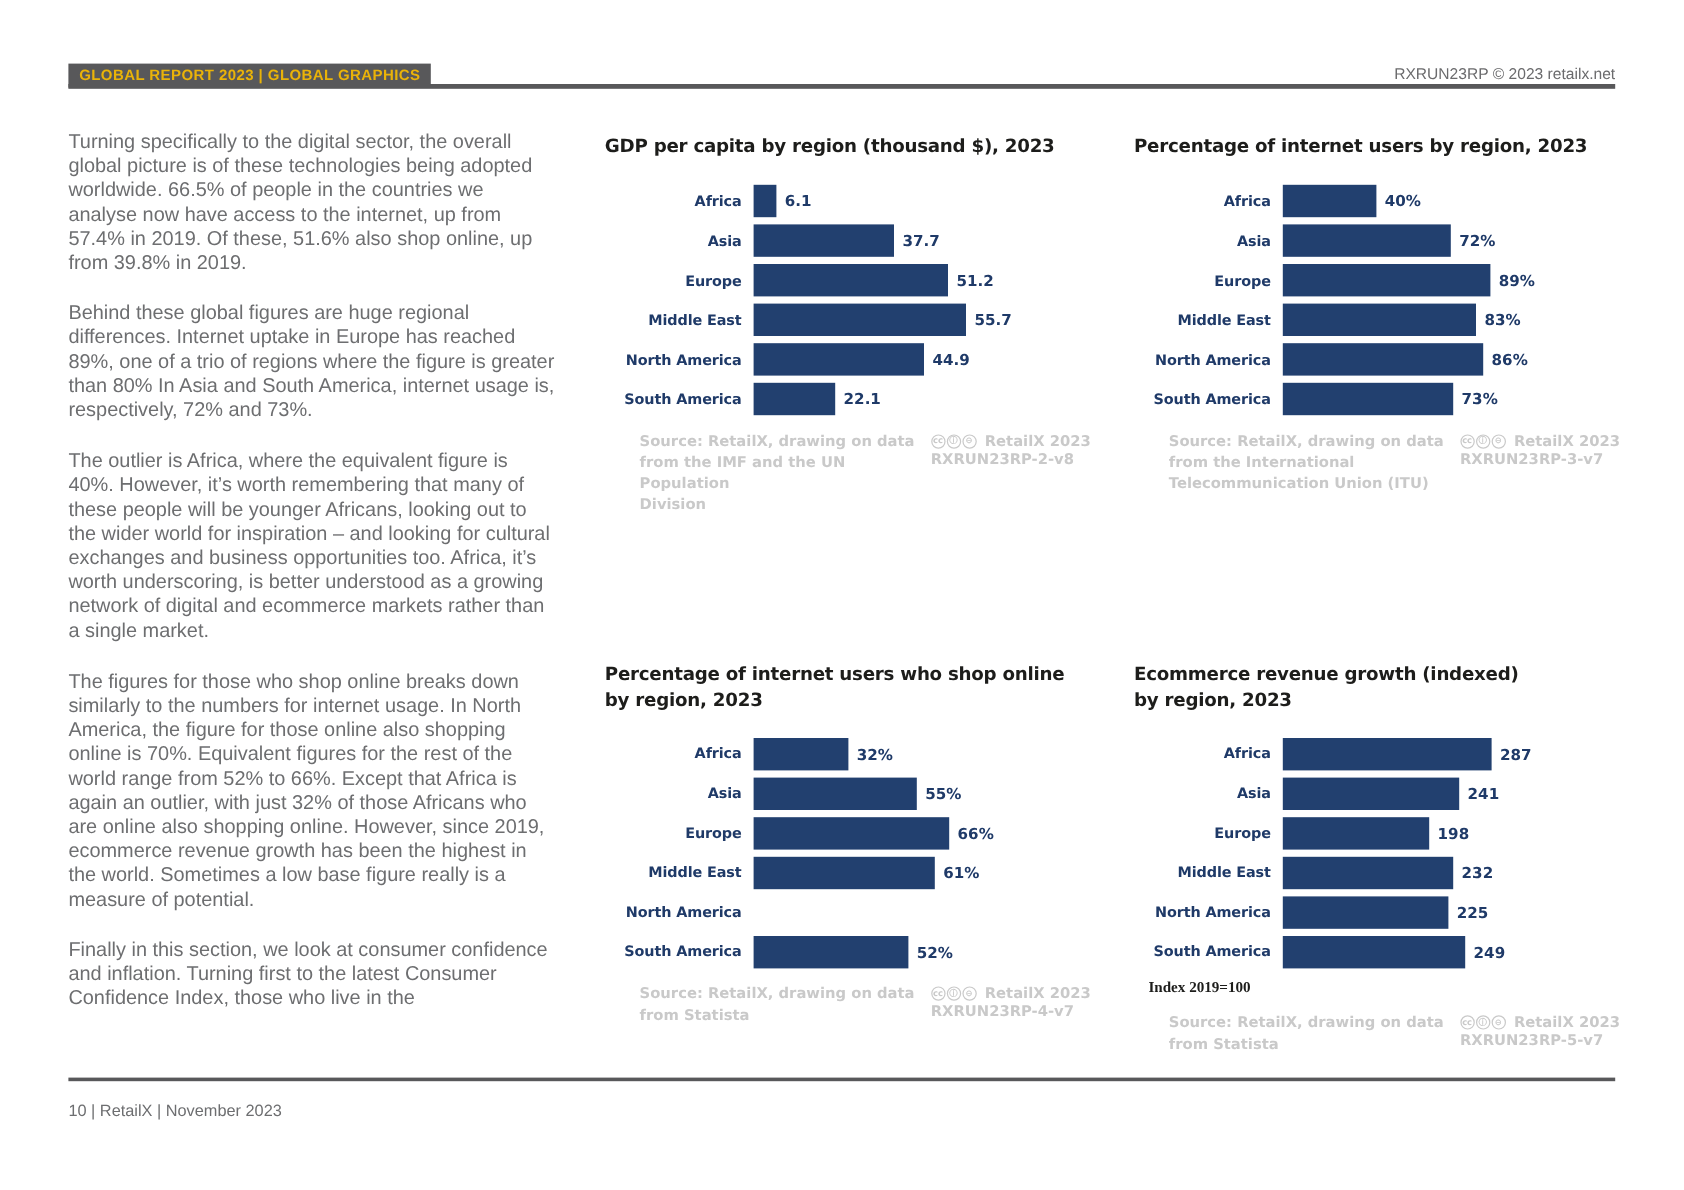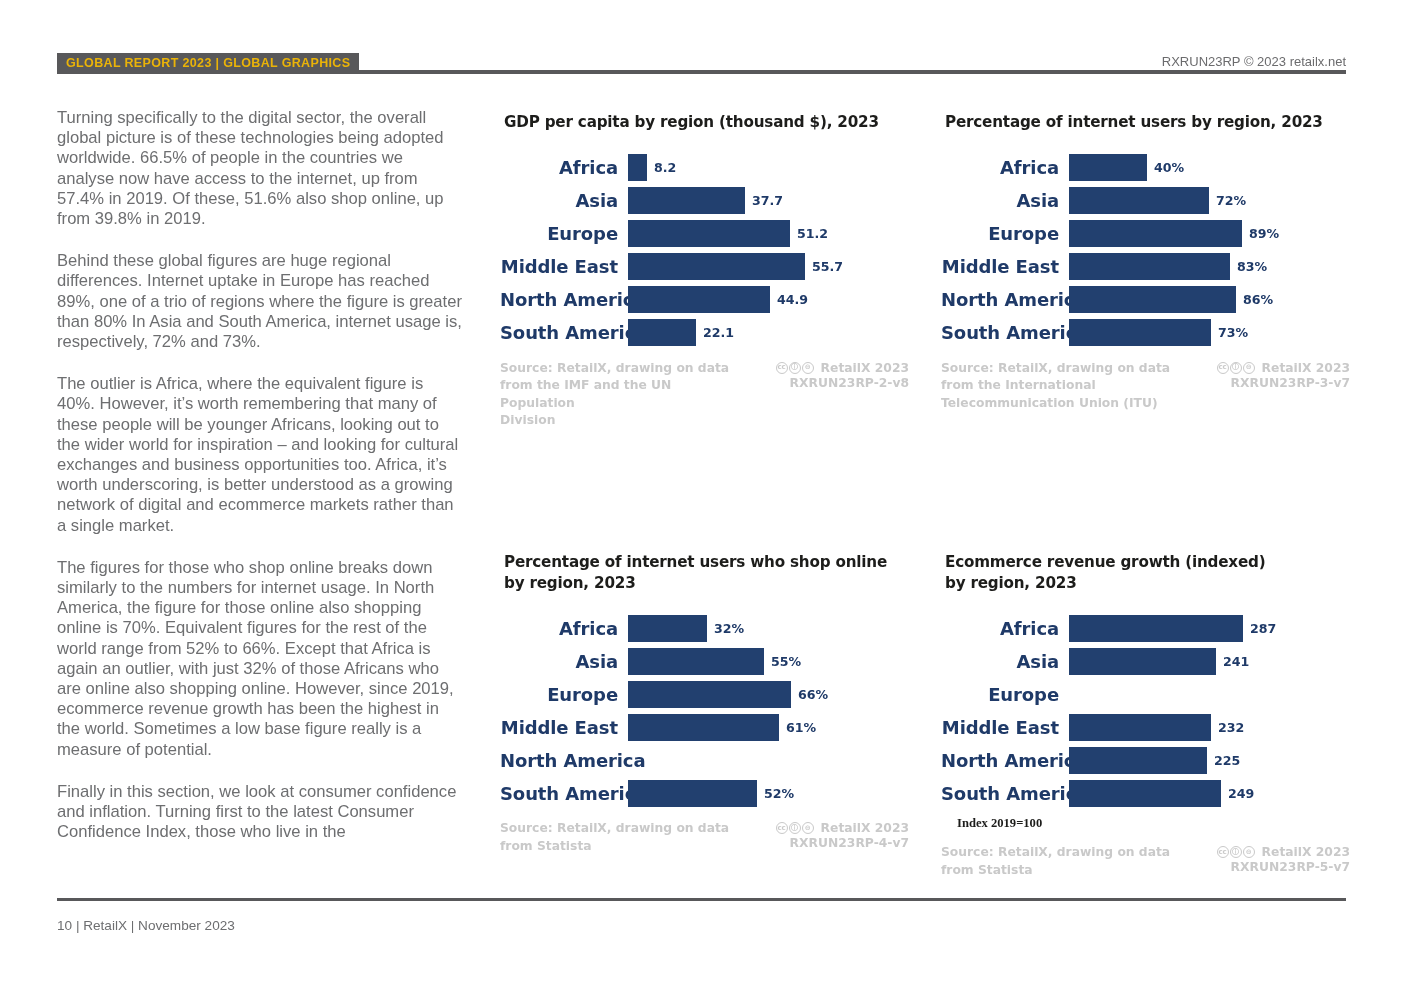--- a/index.html
+++ b/index.html
@@ -114,21 +114,21 @@
     align-items: center;
     height: 27.5px;
     margin-bottom: 5.5px;
   }
   .bar-label {
     width: 128px;
     text-align: right;
     padding-right: 10px;
     box-sizing: border-box;
     font-family: "DejaVu Sans", sans-serif;
-    font-size: 18px;
+    font-size: 12px;
     font-weight: bold;
     color: #1f3a68;
     letter-spacing: -0.1px;
     white-space: nowrap;
   }
   .bar-track {
     flex: 1;
     display: flex;
     align-items: center;
     height: 100%;
@@ -164,23 +164,24 @@
     width: 100%;
   }
   .source-text {
     font-family: "DejaVu Sans", sans-serif;
     font-size: 12.3px;
     font-weight: bold;
     line-height: 17.5px;
     color: #c9c9c9;
     white-space: pre-line;
     max-width: 248px;
+    margin-left: 33px;
   }
   .credit {
-    text-align: right;
+    text-align: left;
     padding-top: 1px;
   }
   .credit-top {
     display: flex;
     align-items: center;
     justify-content: flex-end;
     gap: 7px;
   }
   .cc-icons {
     display: flex;
@@ -258,21 +259,21 @@
 
     <div class="chart-row first">
 
       <div class="chart">
         <div class="chart-title">GDP per capita by region (thousand $), 2023</div>
         <div class="bars">
           <div class="bar-row">
             <div class="bar-label">Africa</div>
             <div class="bar-track">
               <div class="bar-fill" style="width: 19px; background: rgb(34, 64, 111);"></div>
-              <div class="bar-value">8.2</div>
+              <div class="bar-value">6.1</div>
             </div>
           </div>
           <div class="bar-row">
             <div class="bar-label">Asia</div>
             <div class="bar-track">
               <div class="bar-fill" style="width: 117px; background: rgb(34, 64, 111);"></div>
               <div class="bar-value">37.7</div>
             </div>
           </div>
           <div class="bar-row">
@@ -462,20 +463,24 @@
           </div>
           <div class="bar-row">
             <div class="bar-label">Asia</div>
             <div class="bar-track">
               <div class="bar-fill" style="width: 147px; background: rgb(34, 64, 111);"></div>
               <div class="bar-value">241</div>
             </div>
           </div>
           <div class="bar-row">
             <div class="bar-label">Europe</div>
+            <div class="bar-track">
+              <div class="bar-fill" style="width: 122px; background: rgb(34, 64, 111);"></div>
+              <div class="bar-value">198</div>
+            </div>
           </div>
           <div class="bar-row">
             <div class="bar-label">Middle East</div>
             <div class="bar-track">
               <div class="bar-fill" style="width: 142px; background: rgb(34, 64, 111);"></div>
               <div class="bar-value">232</div>
             </div>
           </div>
           <div class="bar-row">
             <div class="bar-label">North America</div>

